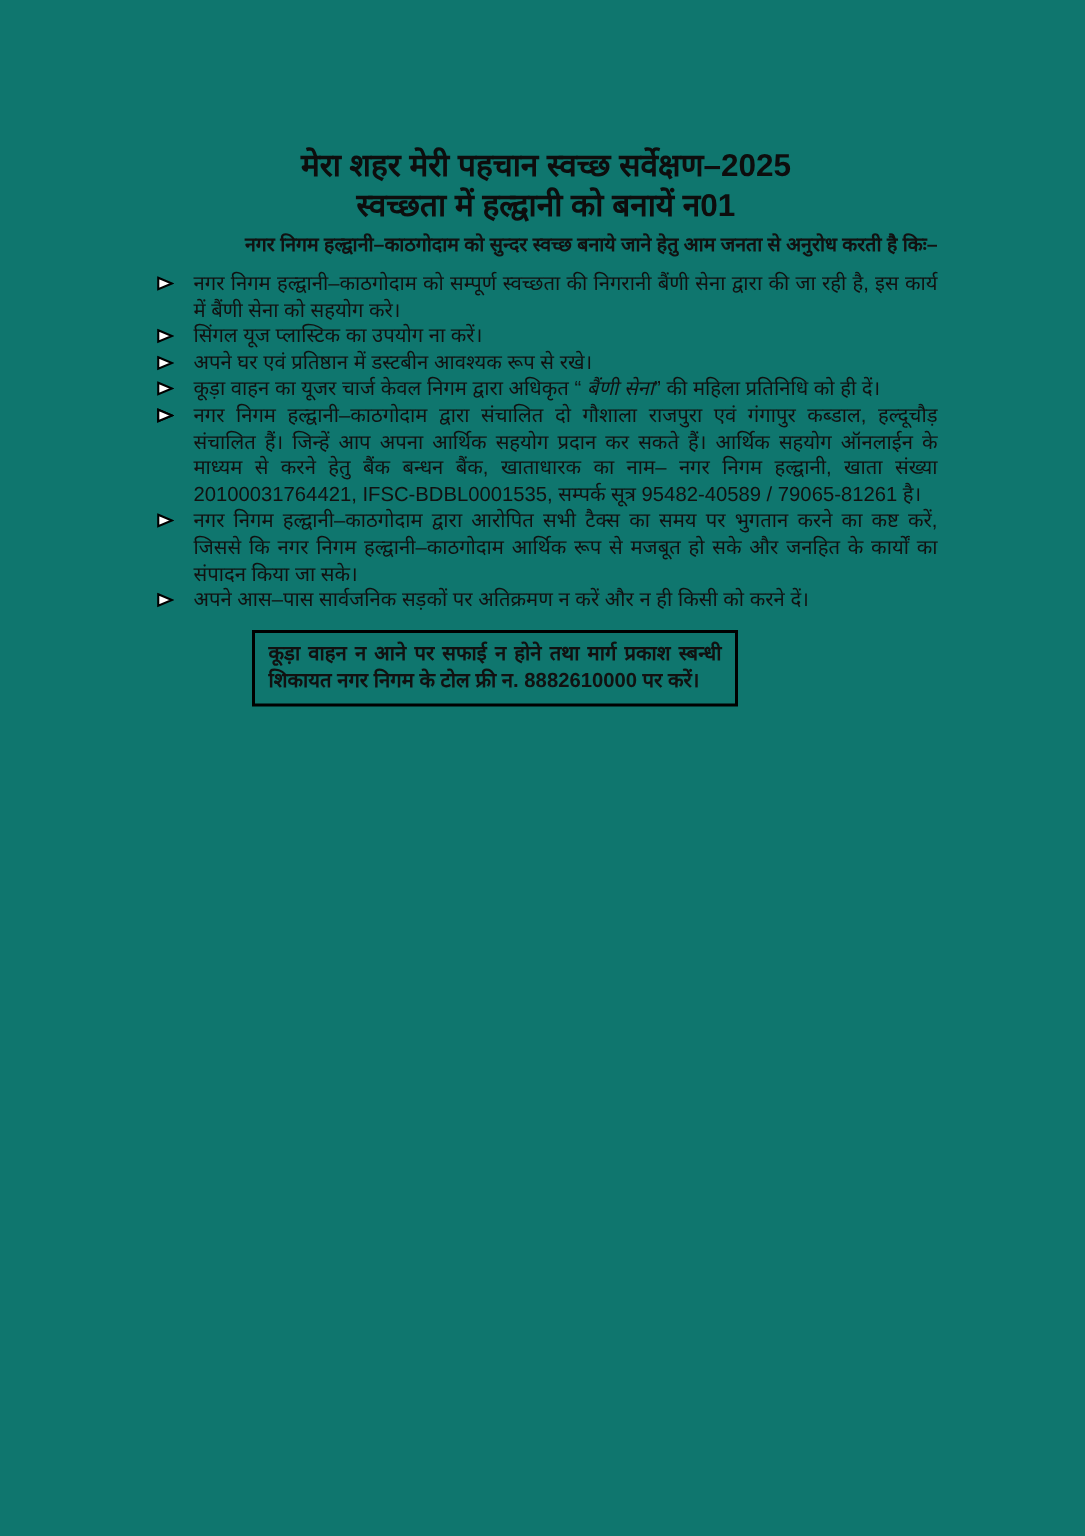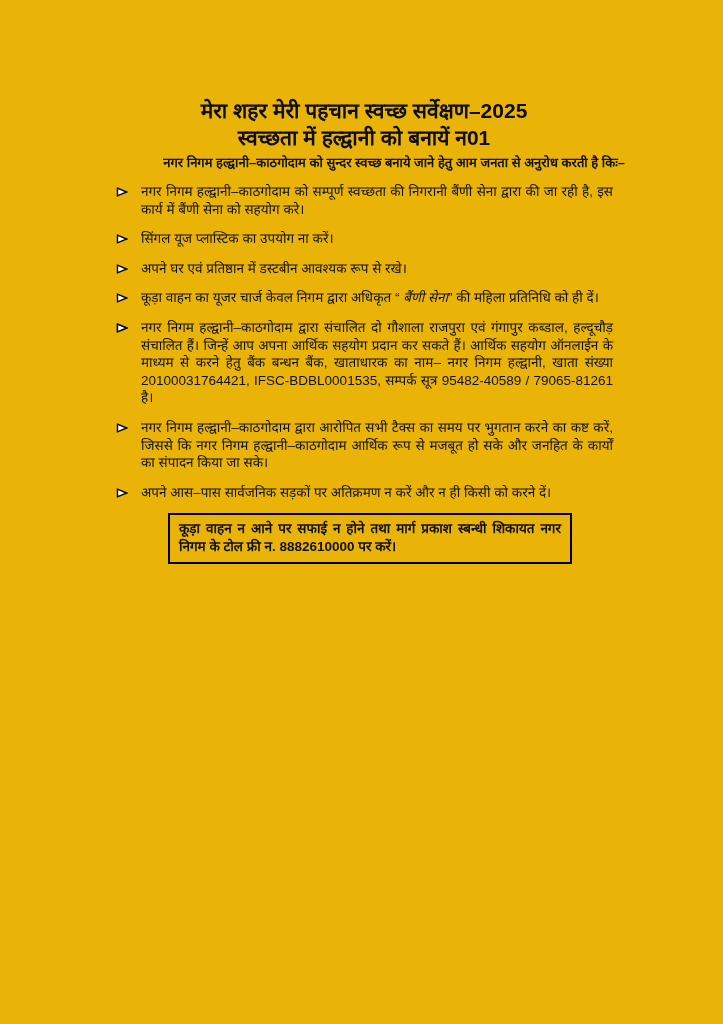--- a/index.html
+++ b/index.html
@@ -4,21 +4,21 @@
 <style>
   html, body {
     margin: 0;
     padding: 0;
     background: #ffffff;
   }
   .page {
     position: relative;
     width: 723px;
     height: 1024px;
-    background: #eab308;
+    background: #0f766e;
     font-family: "Liberation Sans", "DejaVu Sans", sans-serif;
     color: #111111;
     overflow: hidden;
   }
   .content {
     position: absolute;
     left: 103px;
     top: 97px;
     width: 522px;
   }
@@ -39,38 +39,38 @@
   }
   .bullets {
     margin-top: 9px;
   }
   .bullet {
     position: relative;
     padding-left: 26px;
     text-align: justify;
     font-size: 13.5px;
     line-height: 17.6px;
-    margin: 12px;
+    margin: 0;
   }
   .arrow {
     position: absolute;
     left: 1px;
     top: 3px;
     width: 12px;
     height: 12px;
     display: inline-block;
   }
   .em-phrase {
     font-weight: normal;
     font-style: italic;
   }
   .notice {
     box-sizing: border-box;
     margin: 11px 0 0 65px;
-    width: 404px;
+    width: 324px;
     border: 2px solid #000000;
     padding: 5px 9px 6px 9px;
     font-weight: bold;
     font-size: 13.5px;
     line-height: 18px;
     text-align: justify;
   }
 </style>
 </head>
 <body>

